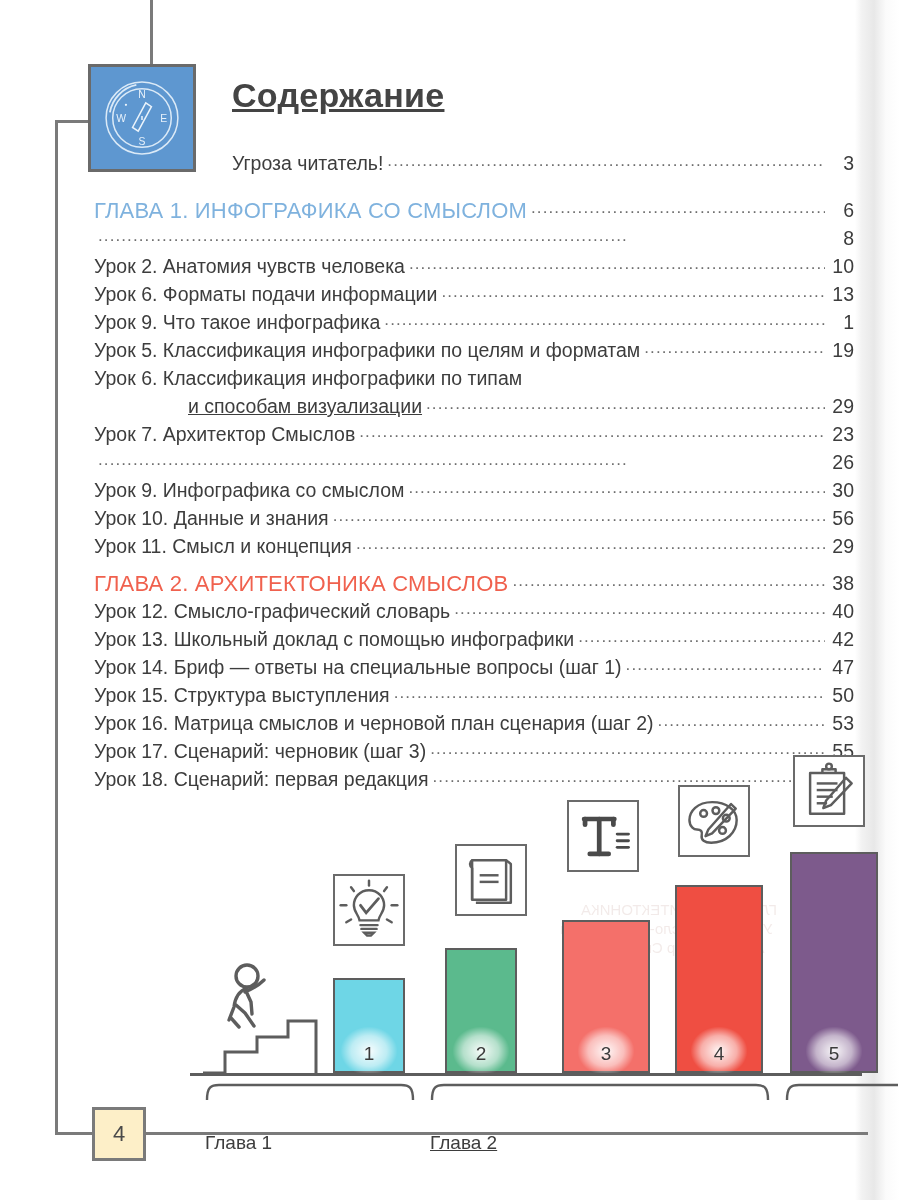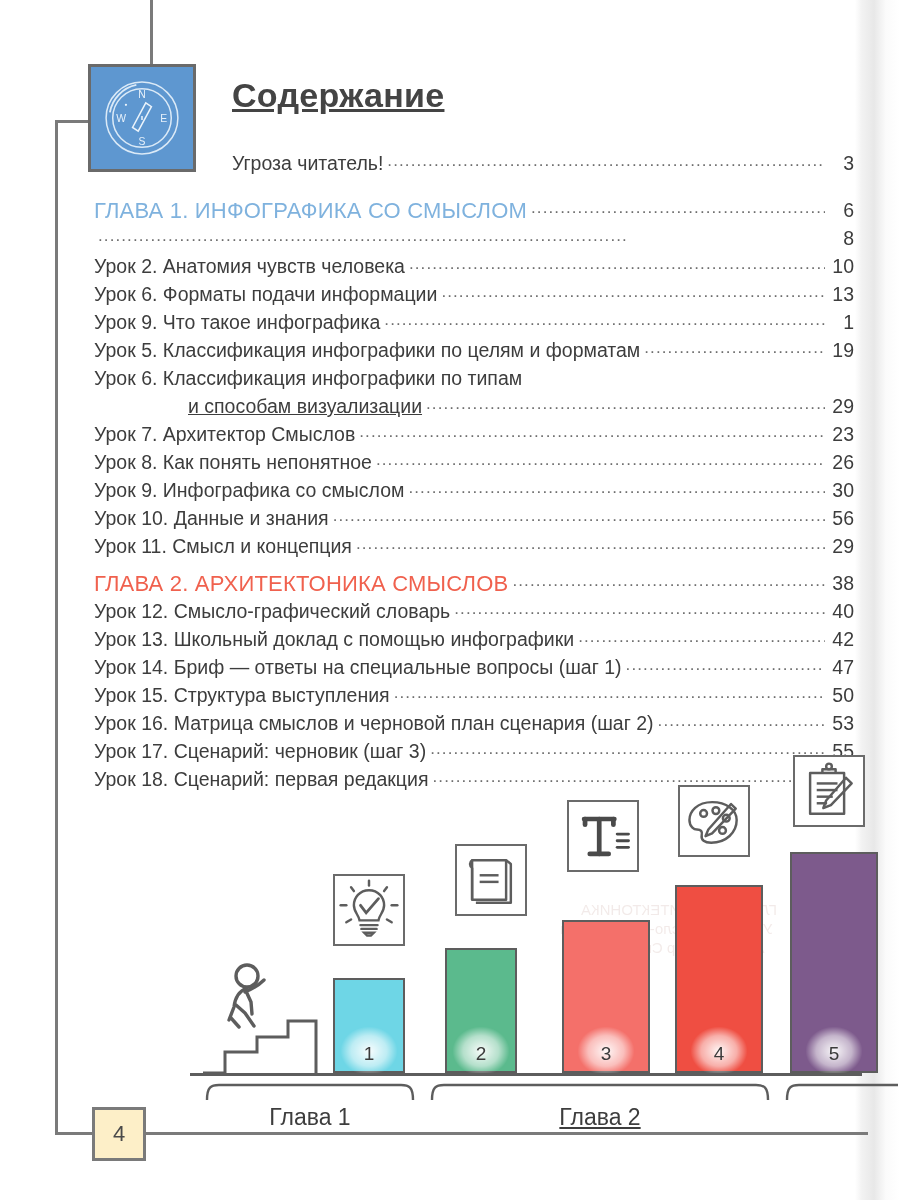--- a/index.html
+++ b/index.html
@@ -155,23 +155,23 @@
   .icon-box svg { display:block; width:100%; height:100%; }
 
   .stairs { position: absolute; }
   .stairs svg { display:block; }
 
   .bracket { position: absolute; }
   .bracket svg { display: block; }
 
   .grp-label {
     position: absolute;
-    font-size: 23px;
+    font-size: 19px;
     color: #3d3d3d;
-    text-align: center;
+    margin-top: 28px;
   }
 
   
   .pagenum {
     position: absolute;
     left: 92px; top: 1107px;
     width: 54px; height: 54px;
     background: #fdefc8;
     border: 3px solid #7a7a7a;
     box-sizing: border-box;
@@ -267,21 +267,20 @@
       <span class="lbl">и способам визуализации</span>
       <span class="dots">...........................................................................................</span>
       <span class="pg">29</span>
     </div>
     <div class="toc-row">
       <span class="lbl">Урок 7. Архитектор Смыслов</span>
       <span class="dots">...........................................................................................</span>
       <span class="pg">23</span>
     </div>
     <div class="toc-row">
-      <span class="lbl">Урок 8. Как понять непонятное</span>
       <span class="dots">...........................................................................................</span>
       <span class="pg">26</span>
     </div>
     <div class="toc-row">
       <span class="lbl">Урок 9. Инфографика со смыслом</span>
       <span class="dots">...........................................................................................</span>
       <span class="pg">30</span>
     </div>
     <div class="toc-row">
       <span class="lbl">Урок 10. Данные и знания</span>

